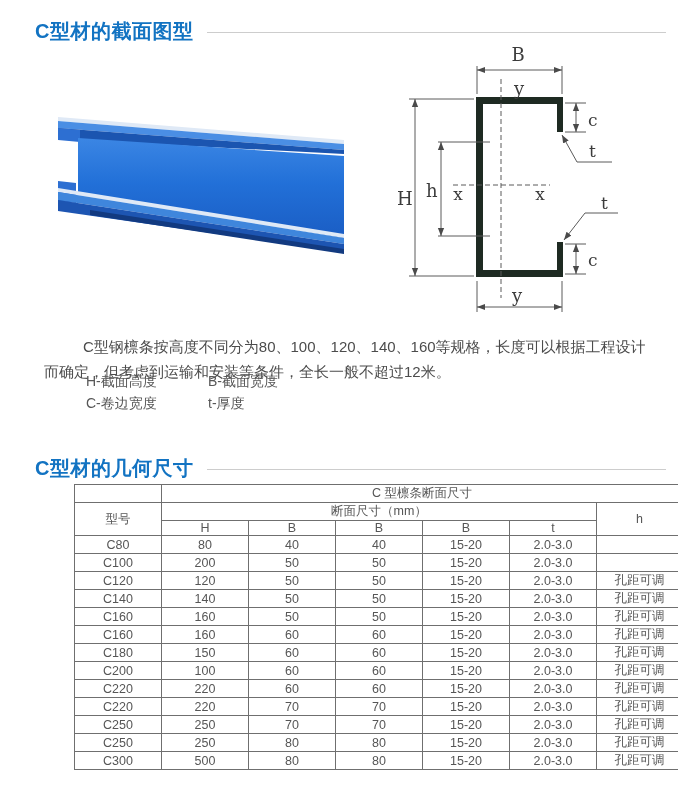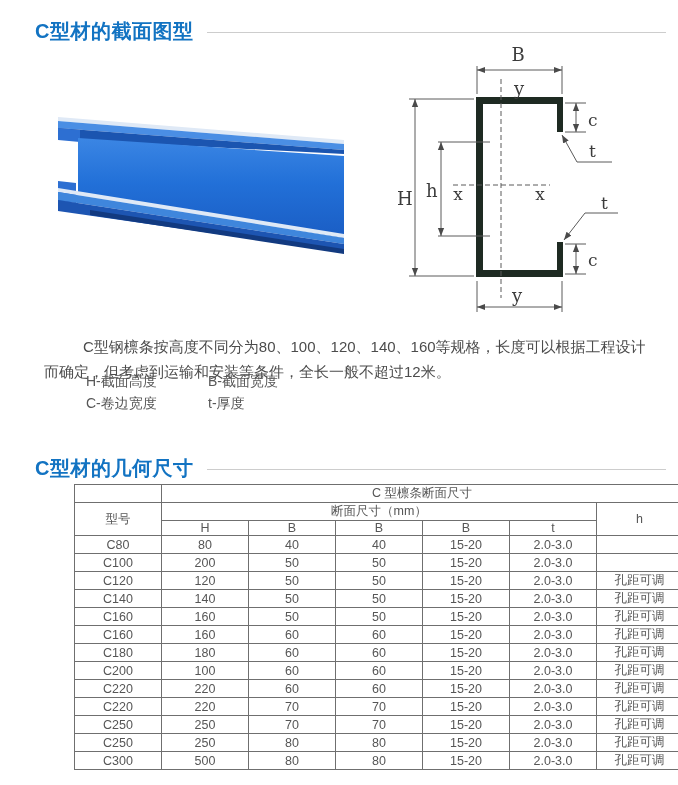--- a/index.html
+++ b/index.html
@@ -207,21 +207,21 @@
         <td>C160</td>
         <td>160</td>
         <td>60</td>
         <td>60</td>
         <td>15-20</td>
         <td>2.0-3.0</td>
         <td>孔距可调</td>
       </tr>
       <tr>
         <td>C180</td>
-        <td>180</td>
+        <td>150</td>
         <td>60</td>
         <td>60</td>
         <td>15-20</td>
         <td>2.0-3.0</td>
         <td>孔距可调</td>
       </tr>
       <tr>
         <td>C200</td>
         <td>100</td>
         <td>60</td>

